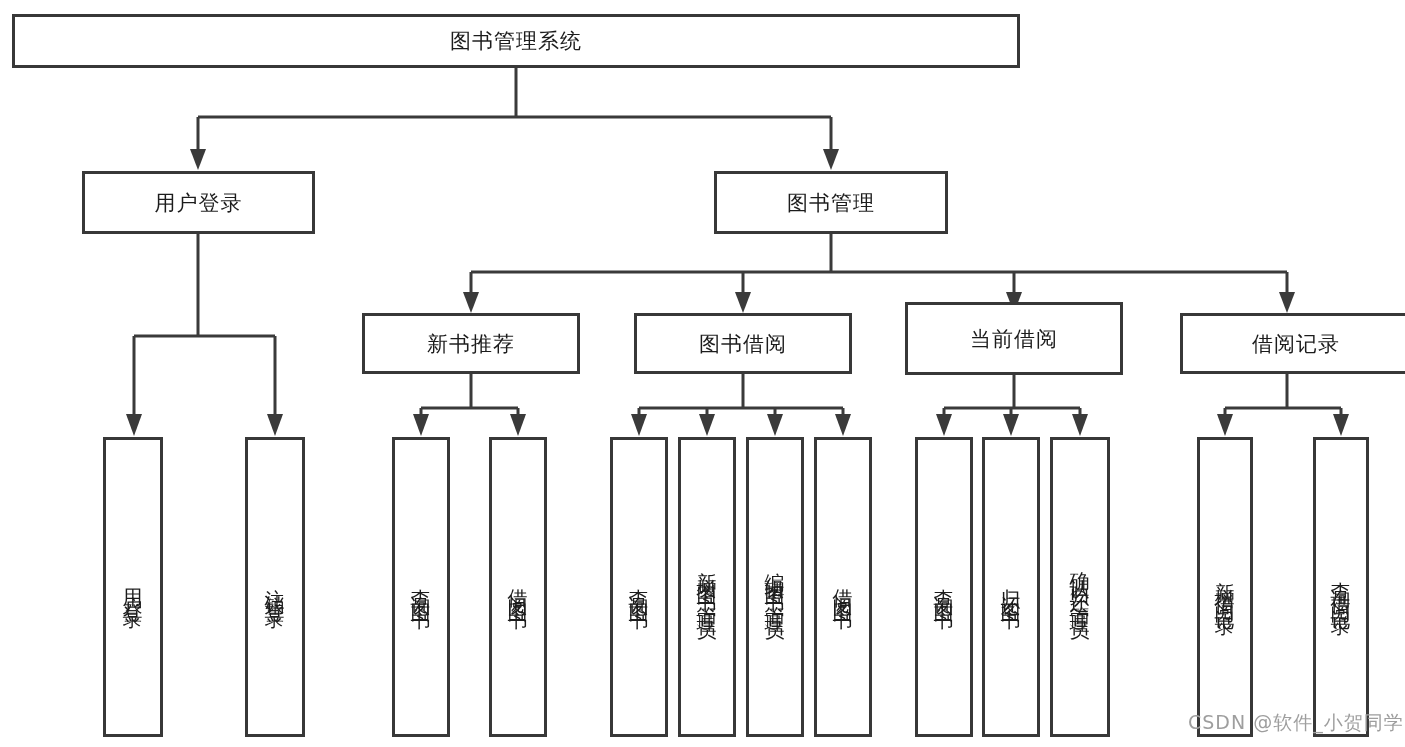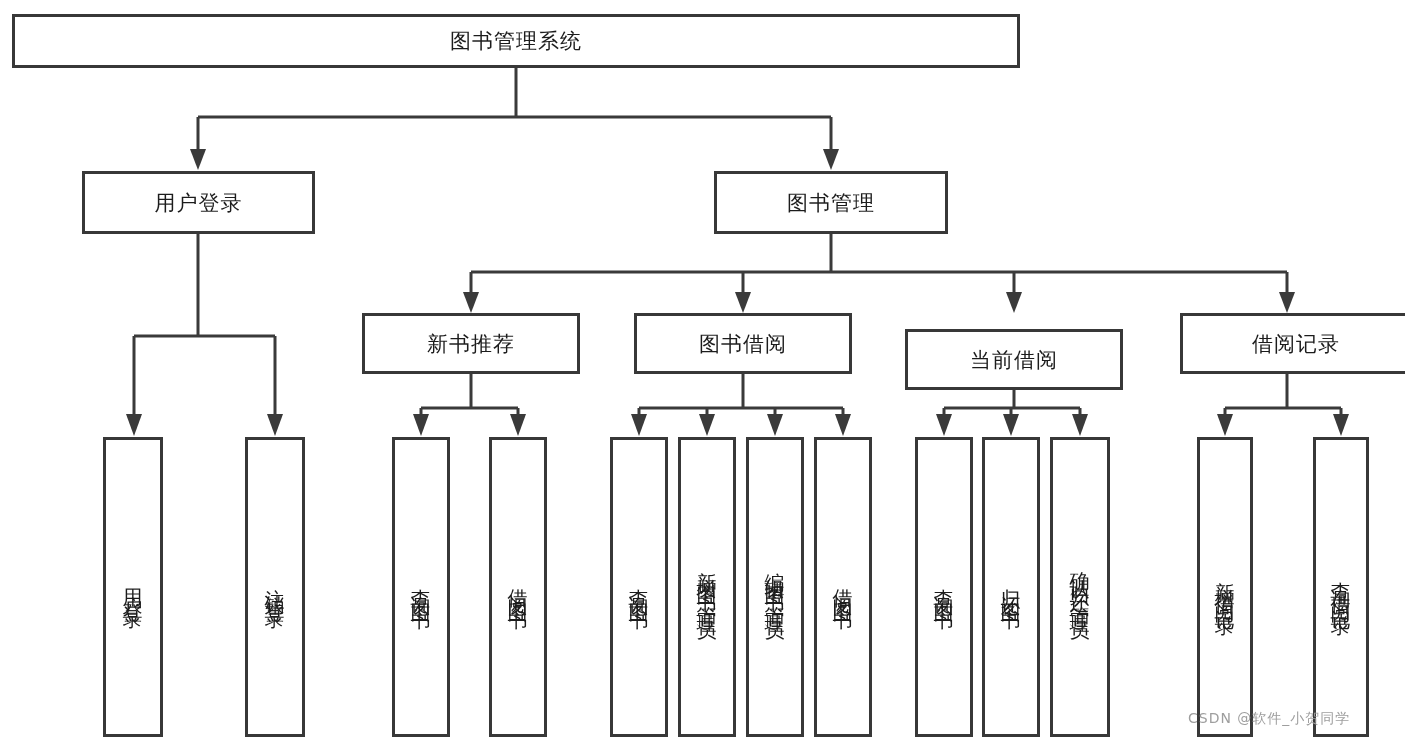--- a/index.html
+++ b/index.html
@@ -15,21 +15,21 @@
     z-index:2;
   }
   .hbox{font-size:21px;letter-spacing:1px;white-space:nowrap;}
   .vbox{
     writing-mode:vertical-rl;text-orientation:mixed;
     font-size:20px;letter-spacing:7px;line-height:1;
   }
   .lbl{display:block;}
   .watermark{
     position:absolute;z-index:3;left:1188px;top:710px;
-    font-size:14px;color:#9e9e9e;letter-spacing:1px;white-space:nowrap;
+    font-size:19px;color:#9e9e9e;letter-spacing:1px;white-space:nowrap;
   }
 </style>
 </head>
 <body>
 
 <div class="canvas">
 
   <svg class="connectors" width="1405" height="747" viewBox="0 0 1405 747" stroke="#3a3a3a" stroke-width="3" fill="none">
 
     <g>
@@ -90,21 +90,21 @@
   <div class="node hbox" style="left:362px;top:313px;width:218px;height:61px">
     <span class="lbl">新书推荐</span>
   </div>
 
   <div class="node hbox" style="left:714px;top:171px;width:234px;height:63px">
     <span class="lbl">图书管理</span>
   </div>
   <div class="node hbox" style="left:634px;top:313px;width:218px;height:61px">
     <span class="lbl">图书借阅</span>
   </div>
-  <div class="node hbox" style="left:905px;top:329px;width:218px;height:61px">
+  <div class="node hbox" style="left:905px;top:302px;width:218px;height:73px">
     <span class="lbl">当前借阅</span>
   </div>
   <div class="node hbox" style="left:1180px;top:313px;width:232px;height:61px">
     <span class="lbl">借阅记录</span>
   </div>
 
   <div class="node vbox" style="left:103px;top:437px;width:60px;height:300px">
     <span class="lbl">用户登录</span>
   </div>
   <div class="node vbox" style="left:245px;top:437px;width:60px;height:300px">

